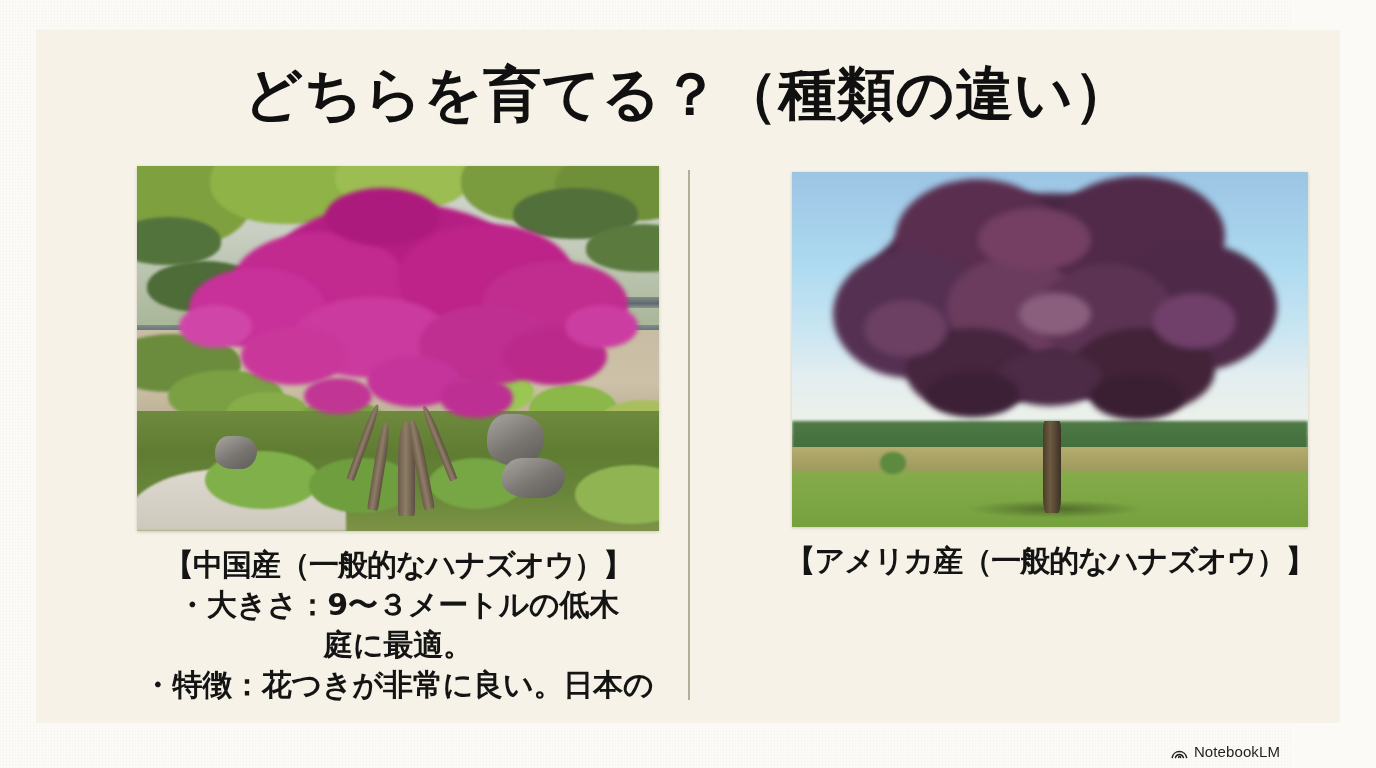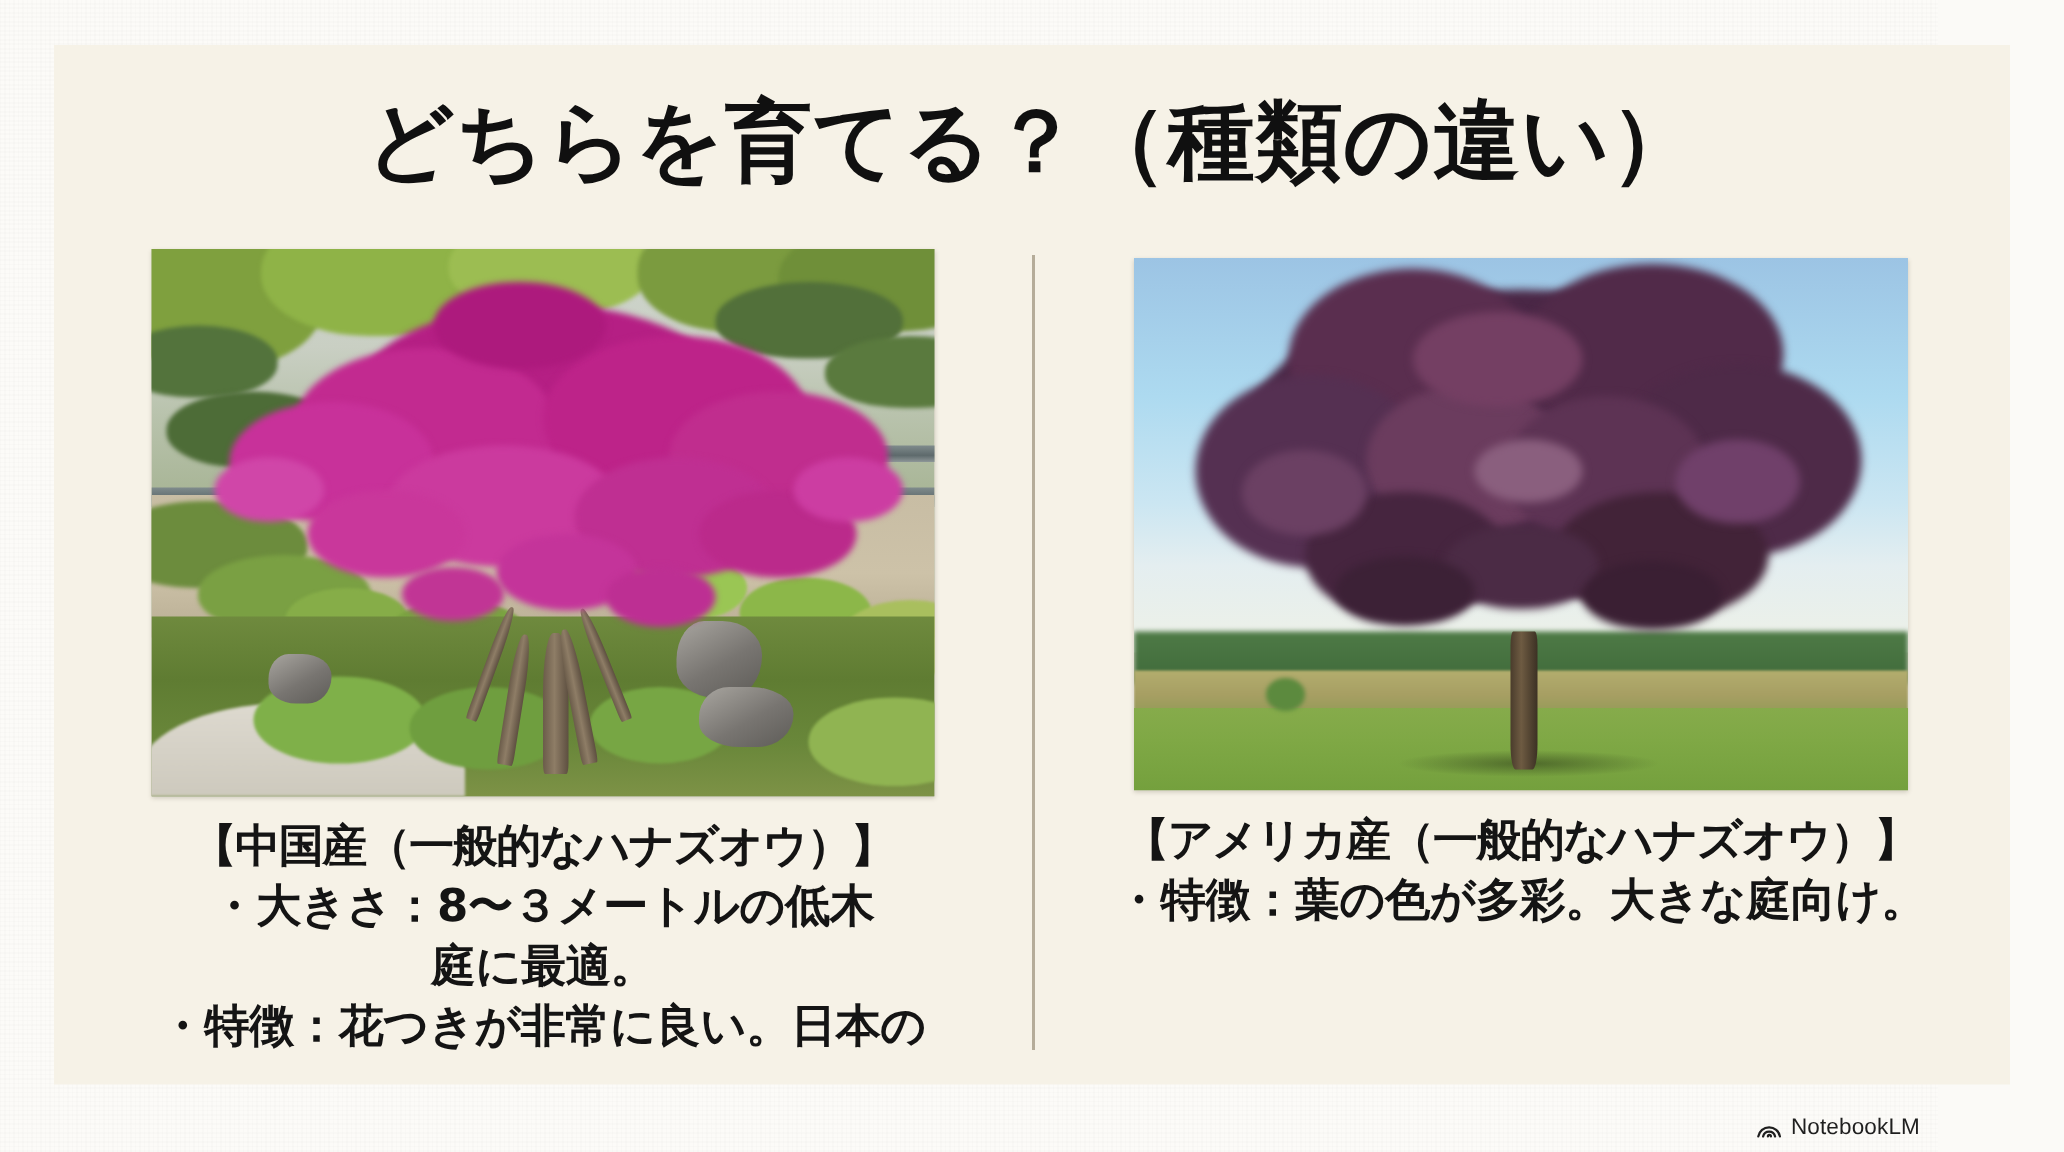--- a/index.html
+++ b/index.html
@@ -57,20 +57,21 @@
   
   #columns {
     position: absolute;
     left: 0;
     top: 130px;
     width: 1304px;
     height: 560px;
     display: flex;
     flex-direction: row;
     align-items: flex-end;
+    padding-left: 36px;
   }
   .column {
     position: relative;
     width: 652px;
     height: 560px;
     box-sizing: border-box;
     display: flex;
     flex-direction: column;
     align-items: center;
   }
@@ -285,21 +286,21 @@
           <div class="blossom" style="left:36%;top:6%;width:22%;height:16%;background:#ad1a7d;"></div>
           <div class="blossom" style="left:44%;top:52%;width:18%;height:14%;background:#c4349a;"></div>
           <div class="blossom" style="left:8%;top:38%;width:14%;height:12%;background:#d046a8;"></div>
           <div class="blossom" style="left:82%;top:38%;width:14%;height:12%;background:#cc3da2;"></div>
           <div class="blossom" style="left:58%;top:58%;width:14%;height:11%;background:#bd2f93;"></div>
           <div class="blossom" style="left:32%;top:58%;width:13%;height:10%;background:#c13595;"></div>
         </div>
 
         <div class="caption" id="caption-left">
           <span class="cap-line cap-heading">【中国産（一般的なハナズオウ）】</span>
-          <span class="cap-line">・大きさ：8〜３メートルの低木</span>
+          <span class="cap-line">・大きさ：9〜３メートルの低木</span>
           <span class="cap-line">庭に最適。</span>
           <span class="cap-line">・特徴：花つきが非常に良い。日本の</span>
         </div>
       </div>
 
       <div class="column">
 
         <div class="photo" id="photo-right">
           <div class="fd-sky"></div>
           <div class="fd-treeline"></div>
@@ -323,21 +324,20 @@
           <div class="leafblob" style="left:14%;top:36%;width:16%;height:16%;background:#6b4063;"></div>
           <div class="leafblob" style="left:70%;top:34%;width:16%;height:16%;background:#70406a;"></div>
           <div class="leafblob" style="left:40%;top:50%;width:20%;height:16%;background:#4b2b45;"></div>
           <div class="leafblob" style="left:26%;top:56%;width:18%;height:13%;background:#3c2136;"></div>
           <div class="leafblob" style="left:58%;top:57%;width:18%;height:13%;background:#3a1f33;"></div>
           <div class="leafblob" style="left:44%;top:34%;width:14%;height:12%;background:#8a5f7e;"></div>
         </div>
 
         <div class="caption" id="caption-right">
           <span class="cap-line cap-heading">【アメリカ産（一般的なハナズオウ）】</span>
-          <span class="cap-line">・特徴：葉の色が多彩。大きな庭向け。</span>
         </div>
       </div>
 
     </div>
   </div>
 
   <div id="watermark">
     <span>
       <svg width="17" height="15" viewBox="0 0 17 15" aria-hidden="true">
         <path d="M1.2 13.6 A7.3 7.3 0 0 1 15.6 13.6" fill="none" stroke="#1f1f1f" stroke-width="1.5" stroke-linecap="round"></path>

